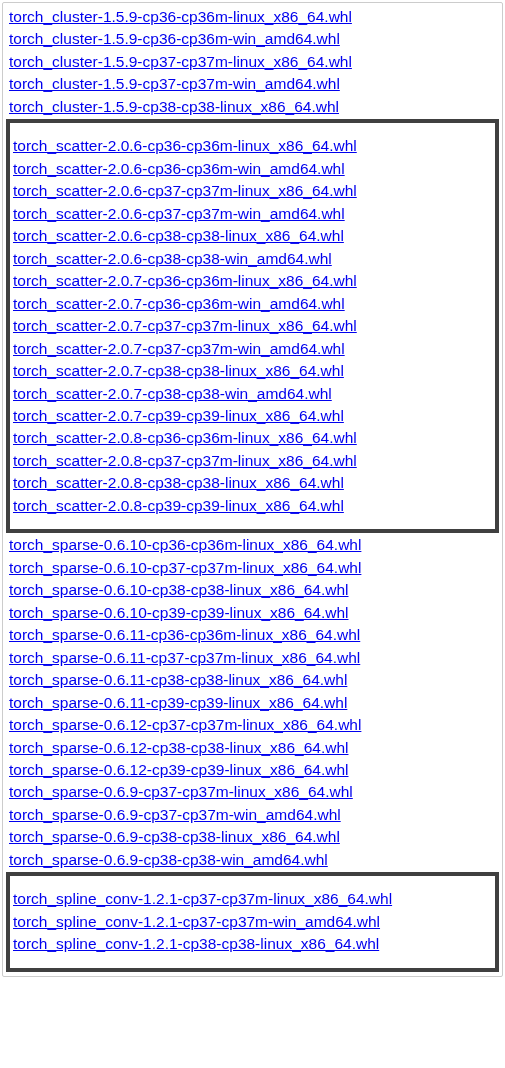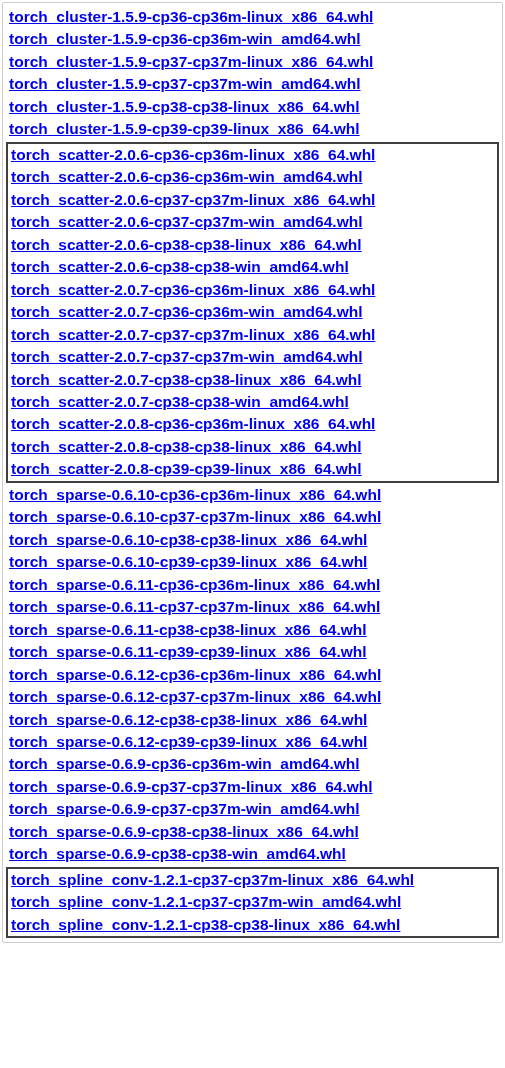--- a/index.html
+++ b/index.html
@@ -22,74 +22,72 @@
       padding: 3px 6px;
       background: #fff;
     }
     .link-line {
       white-space: nowrap;
     }
     .link {
       color: #0000ee;
       text-decoration: underline;
       cursor: pointer;
-      font-weight: bold;
     }
     .highlight-box {
-      border: 2px solid #404040;
+      border: 4px solid #404040;
       margin: 1px -3px;
-      padding: 0 3px;
+      padding: 12px 3px;
     }
   </style>
 </head>
 <body>
 
 <div class="outer-frame">
 
   <div id="pre">
       <div class="link-line"><a class="link">torch_cluster-1.5.9-cp36-cp36m-linux_x86_64.whl</a></div>
       <div class="link-line"><a class="link">torch_cluster-1.5.9-cp36-cp36m-win_amd64.whl</a></div>
       <div class="link-line"><a class="link">torch_cluster-1.5.9-cp37-cp37m-linux_x86_64.whl</a></div>
       <div class="link-line"><a class="link">torch_cluster-1.5.9-cp37-cp37m-win_amd64.whl</a></div>
       <div class="link-line"><a class="link">torch_cluster-1.5.9-cp38-cp38-linux_x86_64.whl</a></div>
-      <div class="link-line"><a class="link">torch_cluster-1.5.9-cp39-cp39-linux_x86_64.whl</a></div>
     </div>
 
   <div class="highlight-box" id="box1">
       <div class="link-line"><a class="link">torch_scatter-2.0.6-cp36-cp36m-linux_x86_64.whl</a></div>
       <div class="link-line"><a class="link">torch_scatter-2.0.6-cp36-cp36m-win_amd64.whl</a></div>
       <div class="link-line"><a class="link">torch_scatter-2.0.6-cp37-cp37m-linux_x86_64.whl</a></div>
       <div class="link-line"><a class="link">torch_scatter-2.0.6-cp37-cp37m-win_amd64.whl</a></div>
       <div class="link-line"><a class="link">torch_scatter-2.0.6-cp38-cp38-linux_x86_64.whl</a></div>
       <div class="link-line"><a class="link">torch_scatter-2.0.6-cp38-cp38-win_amd64.whl</a></div>
       <div class="link-line"><a class="link">torch_scatter-2.0.7-cp36-cp36m-linux_x86_64.whl</a></div>
       <div class="link-line"><a class="link">torch_scatter-2.0.7-cp36-cp36m-win_amd64.whl</a></div>
       <div class="link-line"><a class="link">torch_scatter-2.0.7-cp37-cp37m-linux_x86_64.whl</a></div>
       <div class="link-line"><a class="link">torch_scatter-2.0.7-cp37-cp37m-win_amd64.whl</a></div>
       <div class="link-line"><a class="link">torch_scatter-2.0.7-cp38-cp38-linux_x86_64.whl</a></div>
       <div class="link-line"><a class="link">torch_scatter-2.0.7-cp38-cp38-win_amd64.whl</a></div>
+      <div class="link-line"><a class="link">torch_scatter-2.0.7-cp39-cp39-linux_x86_64.whl</a></div>
       <div class="link-line"><a class="link">torch_scatter-2.0.8-cp36-cp36m-linux_x86_64.whl</a></div>
+      <div class="link-line"><a class="link">torch_scatter-2.0.8-cp37-cp37m-linux_x86_64.whl</a></div>
       <div class="link-line"><a class="link">torch_scatter-2.0.8-cp38-cp38-linux_x86_64.whl</a></div>
       <div class="link-line"><a class="link">torch_scatter-2.0.8-cp39-cp39-linux_x86_64.whl</a></div>
     </div>
 
   <div id="mid">
       <div class="link-line"><a class="link">torch_sparse-0.6.10-cp36-cp36m-linux_x86_64.whl</a></div>
       <div class="link-line"><a class="link">torch_sparse-0.6.10-cp37-cp37m-linux_x86_64.whl</a></div>
       <div class="link-line"><a class="link">torch_sparse-0.6.10-cp38-cp38-linux_x86_64.whl</a></div>
       <div class="link-line"><a class="link">torch_sparse-0.6.10-cp39-cp39-linux_x86_64.whl</a></div>
       <div class="link-line"><a class="link">torch_sparse-0.6.11-cp36-cp36m-linux_x86_64.whl</a></div>
       <div class="link-line"><a class="link">torch_sparse-0.6.11-cp37-cp37m-linux_x86_64.whl</a></div>
       <div class="link-line"><a class="link">torch_sparse-0.6.11-cp38-cp38-linux_x86_64.whl</a></div>
       <div class="link-line"><a class="link">torch_sparse-0.6.11-cp39-cp39-linux_x86_64.whl</a></div>
-      <div class="link-line"><a class="link">torch_sparse-0.6.12-cp36-cp36m-linux_x86_64.whl</a></div>
       <div class="link-line"><a class="link">torch_sparse-0.6.12-cp37-cp37m-linux_x86_64.whl</a></div>
       <div class="link-line"><a class="link">torch_sparse-0.6.12-cp38-cp38-linux_x86_64.whl</a></div>
       <div class="link-line"><a class="link">torch_sparse-0.6.12-cp39-cp39-linux_x86_64.whl</a></div>
-      <div class="link-line"><a class="link">torch_sparse-0.6.9-cp36-cp36m-win_amd64.whl</a></div>
       <div class="link-line"><a class="link">torch_sparse-0.6.9-cp37-cp37m-linux_x86_64.whl</a></div>
       <div class="link-line"><a class="link">torch_sparse-0.6.9-cp37-cp37m-win_amd64.whl</a></div>
       <div class="link-line"><a class="link">torch_sparse-0.6.9-cp38-cp38-linux_x86_64.whl</a></div>
       <div class="link-line"><a class="link">torch_sparse-0.6.9-cp38-cp38-win_amd64.whl</a></div>
     </div>
 
   <div class="highlight-box" id="box2">
       <div class="link-line"><a class="link">torch_spline_conv-1.2.1-cp37-cp37m-linux_x86_64.whl</a></div>
       <div class="link-line"><a class="link">torch_spline_conv-1.2.1-cp37-cp37m-win_amd64.whl</a></div>
       <div class="link-line"><a class="link">torch_spline_conv-1.2.1-cp38-cp38-linux_x86_64.whl</a></div>

